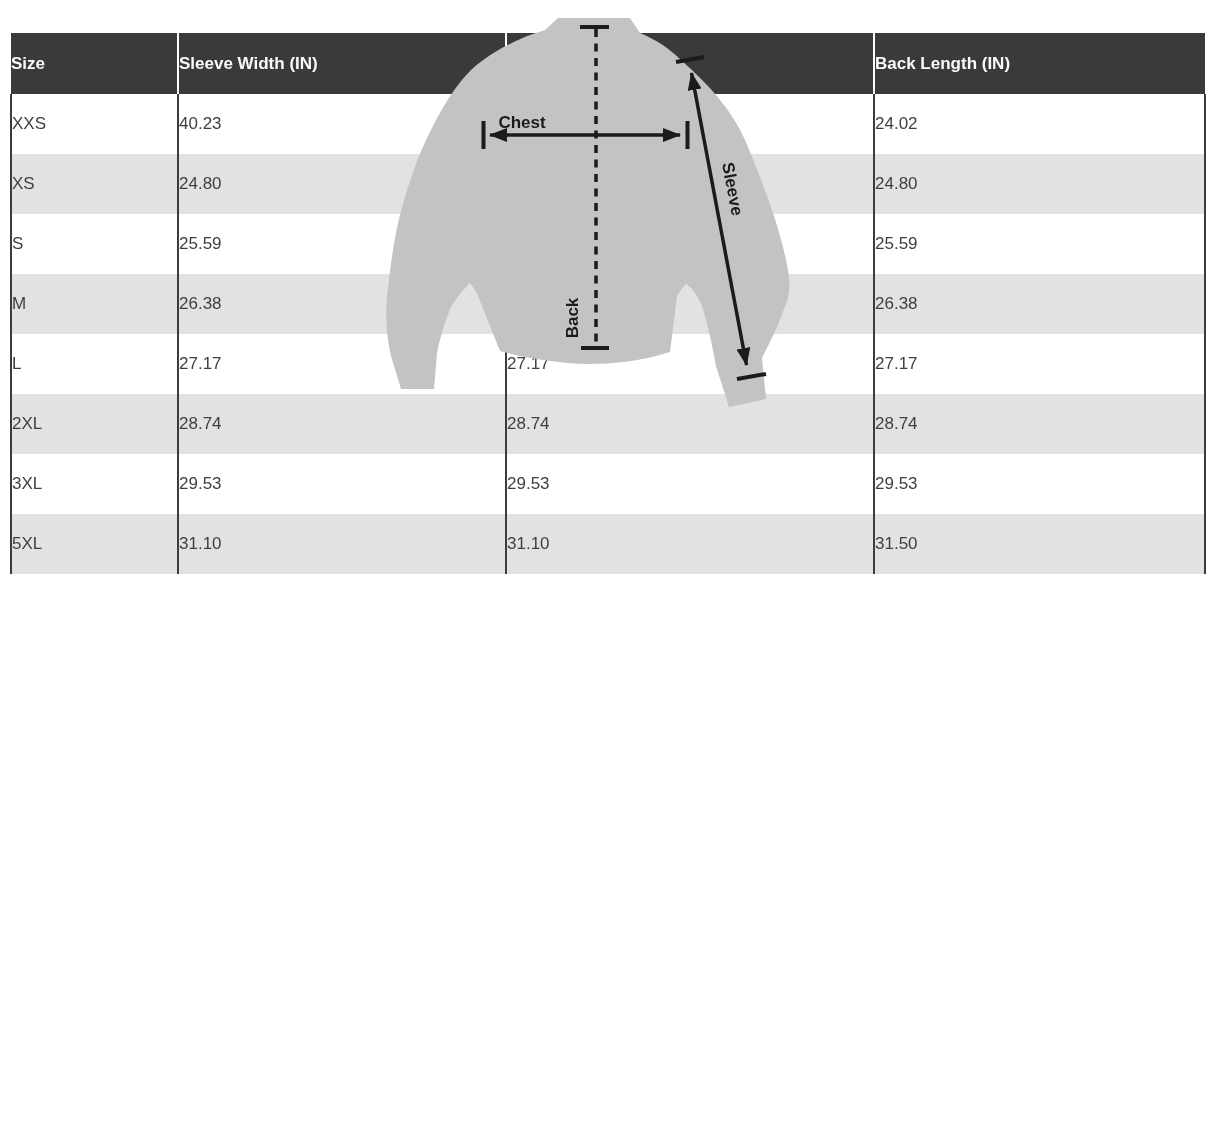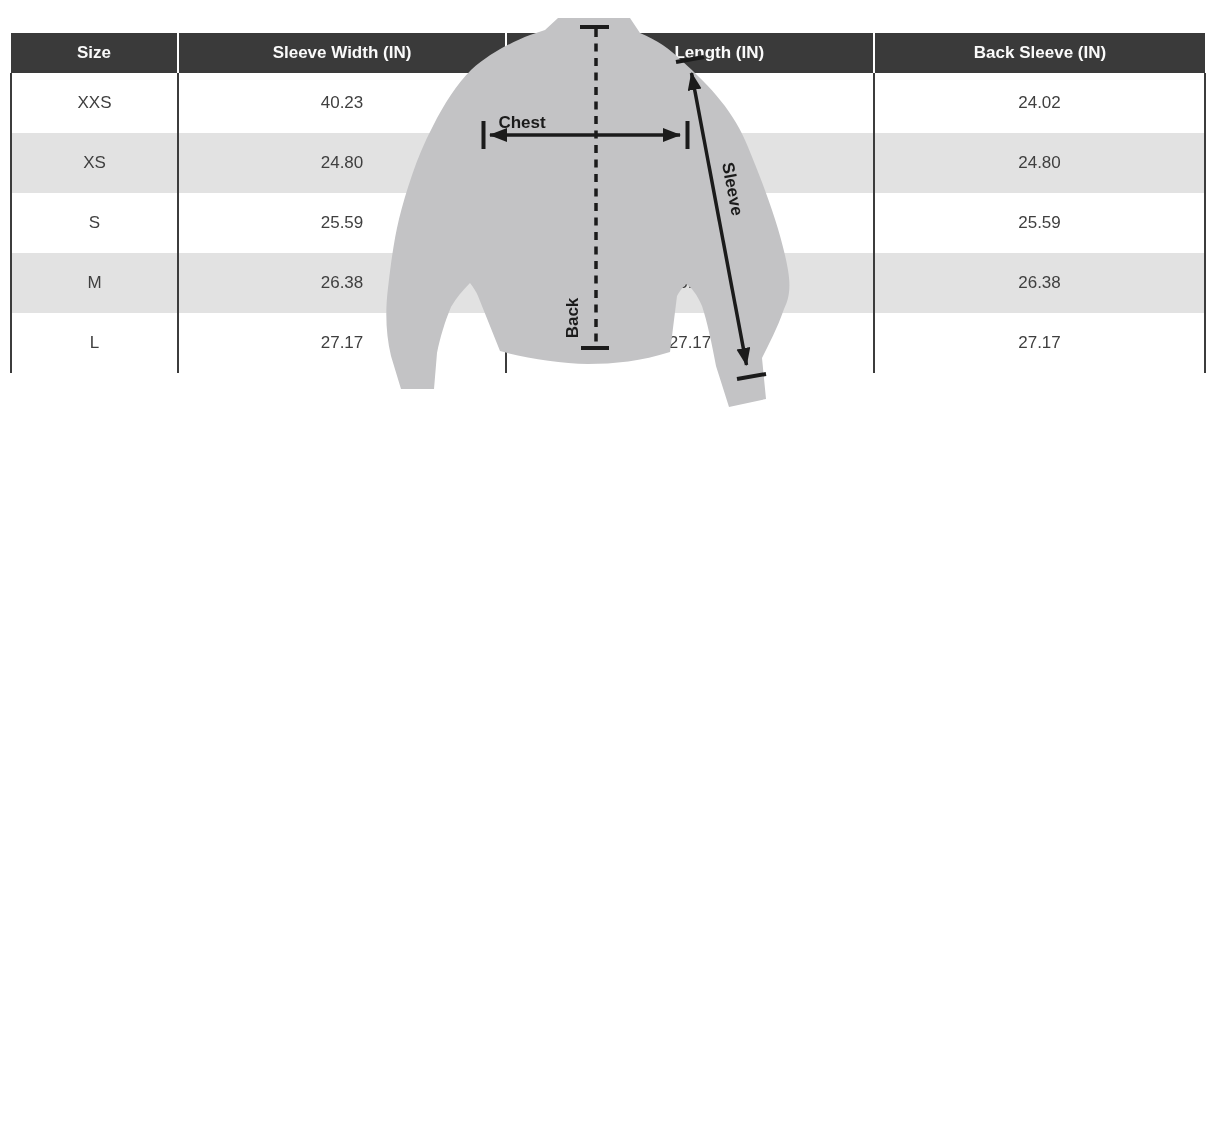--- a/index.html
+++ b/index.html
@@ -17,29 +17,29 @@
     table-layout: fixed;
   }
   .size-table col.c-size   { width: 167px; }
   .size-table col.c-chest  { width: 328px; }
   .size-table col.c-sleeve { width: 368px; }
   .size-table col.c-back   { width: 331px; }
   .size-table th {
     background: var(--header-bg, #3a3a3a);
     color: var(--header-text, #fafafa);
     font-size: 17px; font-weight: bold;
-    height: 40px; text-align: center;
+    height: 61px; text-align: left;
     padding: 0;
   }
   .size-table th + th { border-left: 2px solid var(--header-divider, #ffffff); }
   .size-table td {
     height: 60px; padding: 0;
     font-size: 17px;
     color: var(--cell-text, #3f3f3f);
-    text-align: center; vertical-align: middle;
+    text-align: left; vertical-align: middle;
     border-left: 2px solid var(--table-border, #3c3c3c);
   }
   .size-table td:last-child { border-right: 2px solid var(--table-border, #3c3c3c); }
   .size-table tbody tr:nth-child(odd)  td { background: var(--row-bg, #ffffff); }
   .size-table tbody tr:nth-child(even) td { background: var(--stripe, #e2e2e2); }
 
   .diagram-svg {
     position: absolute; left: 0; top: 690;
     width: 1214px; height: 456px;
   }
@@ -62,21 +62,21 @@
     <col class="c-size">
       <col class="c-chest">
       <col class="c-sleeve">
       <col class="c-back">
   </colgroup>
   <thead>
     <tr>
       <th>Size</th>
       <th>Sleeve Width (IN)</th>
       <th>Sleeve Length (IN)</th>
-      <th>Back Sleeve (IN)</th>
+      <th>Back Length (IN)</th>
     </tr>
   </thead>
   <tbody>
       <tr>
         <td>XXS</td>
         <td>40.23</td>
         <td>23.23</td>
         <td>24.02</td>
       </tr>
       <tr>
@@ -95,20 +95,38 @@
         <td>M</td>
         <td>26.38</td>
         <td>26.38</td>
         <td>26.38</td>
       </tr>
       <tr>
         <td>L</td>
         <td>27.17</td>
         <td>27.17</td>
         <td>27.17</td>
+      </tr>
+      <tr>
+        <td>2XL</td>
+        <td>28.74</td>
+        <td>28.74</td>
+        <td>28.74</td>
+      </tr>
+      <tr>
+        <td>3XL</td>
+        <td>29.53</td>
+        <td>29.53</td>
+        <td>29.53</td>
+      </tr>
+      <tr>
+        <td>5XL</td>
+        <td>31.10</td>
+        <td>31.10</td>
+        <td>31.50</td>
       </tr>
     </tbody>
 </table>
 
 <svg class="diagram-svg" viewBox="0 0 1214 456" xmlns="http://www.w3.org/2000/svg">
   <defs>
     <marker id="ah" markerUnits="userSpaceOnUse" markerWidth="22" markerHeight="18" refX="17" refY="7" orient="auto-start-reverse">
       <path class="arrow-head" d="M0,0 L18,7 L0,14 Z"></path>
     </marker>
   </defs>

